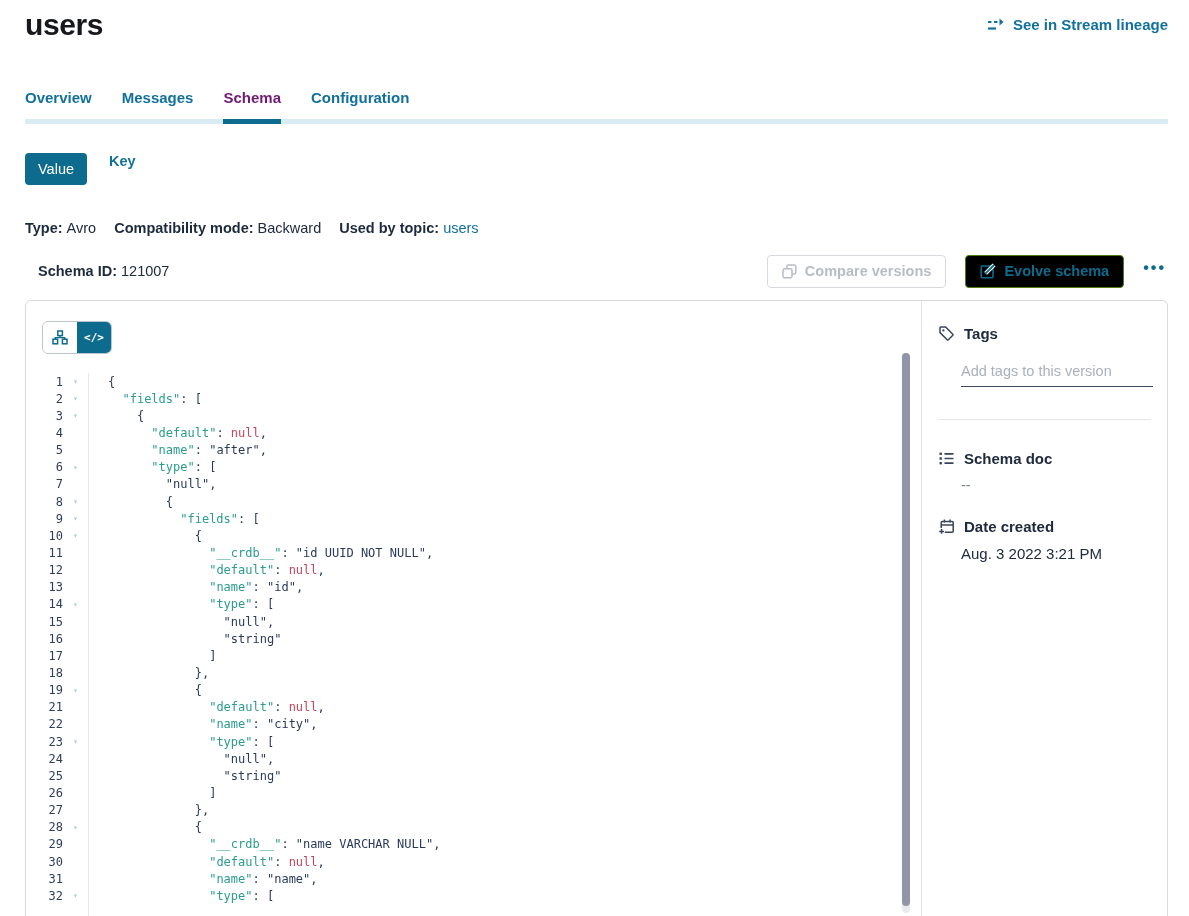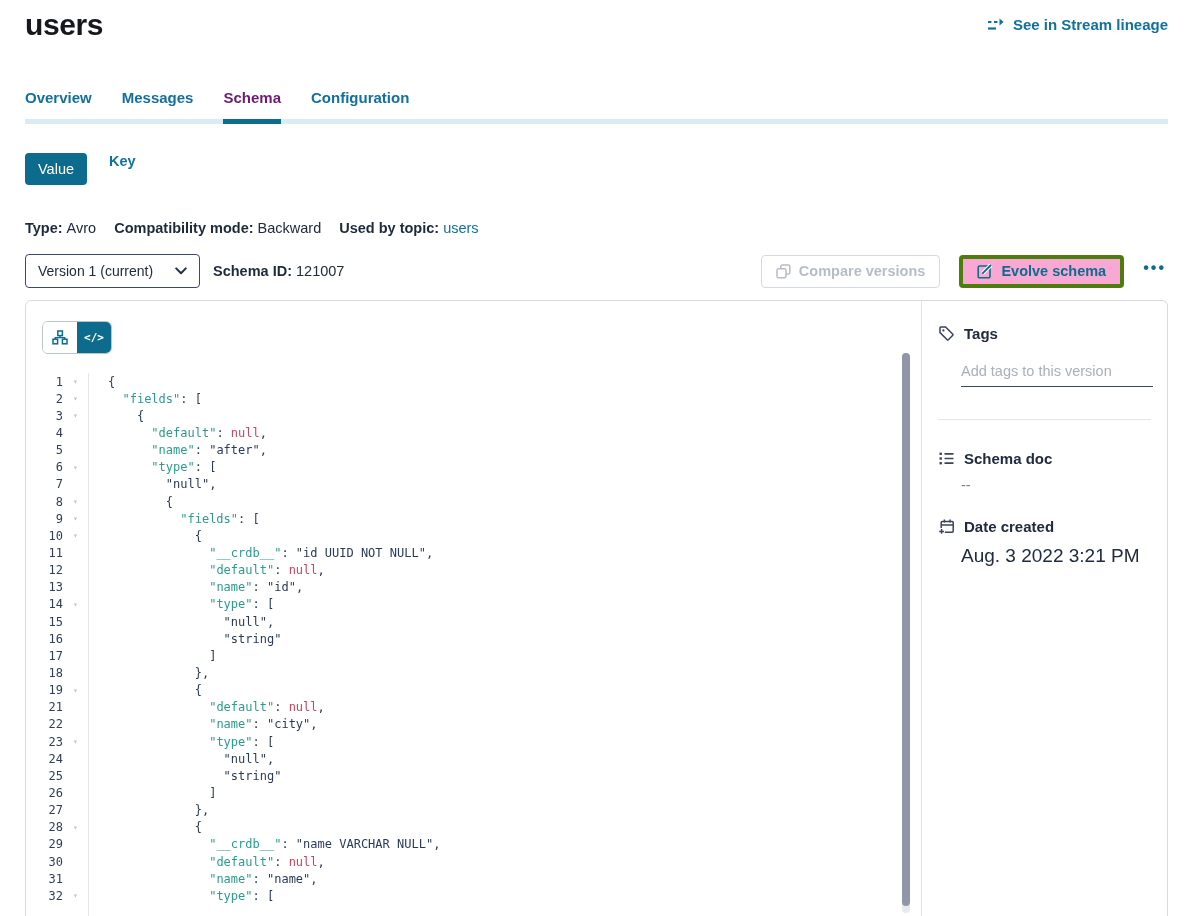--- a/index.html
+++ b/index.html
@@ -40,22 +40,22 @@
   .select { width:175px; height:34px; border:1px solid #3b4a66; border-radius:4px;
     display:flex; align-items:center; justify-content:space-between; padding:0 12px;
     font-size:14px; cursor:pointer; background:#fff; }
   .schema-id { margin-left:13px; font-size:14.5px; }
   .schema-id b { font-weight:700; color:#1d2a3e; }
   .vbar .right { margin-left:auto; display:flex; align-items:center; gap:19px; }
   .btn-compare { height:33px; display:flex; align-items:center; gap:8px; padding:0 14px;
     border:1px solid #d6d9de; border-radius:4px; color:#b7bdc8; font-size:14.5px;
     font-weight:600; background:#fff; cursor:default; }
   .btn-evolve { height:33px; display:flex; align-items:center; gap:8px; padding:0 14px;
-    border:4px solid #4d7c0f; border-radius:4px; color:#0d6c8e; font-size:14.5px;
-    font-weight:700; background:#f9a8d4; cursor:pointer;justify-content:center; }
+    border:1px solid #4d7c0f; border-radius:4px; color:#0d6c8e; font-size:14.5px;
+    font-weight:700; background:#000000; cursor:pointer;justify-content:center; }
   .more { color:#0d6c8e; font-size:16px; letter-spacing:2px; font-weight:700;
     cursor:pointer; padding:2px 2px 8px 0; }
 
   
   .panel { position:absolute; left:25px; top:300px; width:1143px; height:640px;
     border:1px solid #d8dade; border-radius:6px; background:#fff; }
   .seg { position:absolute; left:16px; top:20px; display:flex; border:1px solid #b9c4cc;
     border-radius:6px; overflow:hidden; height:33px; }
   .seg .s-btn { width:34px; display:flex; align-items:center; justify-content:center;
     cursor:pointer; background:#fff; }
@@ -91,21 +91,21 @@
   .tag-input { position:absolute; left:39px; top:58px; width:192px; border:none;
     border-bottom:1.5px solid #3d4760; font-size:14.5px; padding:4px 0 7px 0;
     color:#212b3f; outline:none; background:transparent;
     font-family:"Liberation Sans", sans-serif; }
   .tag-input::placeholder { color:#a9b0bc; }
   .divider-h { position:absolute; left:16px; right:16px; top:118px; height:1px;
     background:#e4e6ea; }
   .doc-head { left:16px; top:149px; }
   .doc-val { position:absolute; left:39px; top:176px; font-size:14.5px; color:#7b8494; }
   .date-head { left:16px; top:217px; }
-  .date-val { position:absolute; left:39px; top:244px; font-size:19px; color:#212b3f; }
+  .date-val { position:absolute; left:39px; top:244px; font-size:15px; color:#212b3f; }
 
   svg { display:block; }
 </style>
 </head>
 <body>
 
 <div class="page">
 
   <h1 class="title">users</h1>
 
@@ -141,28 +141,20 @@
         <b>Compatibility mode:</b>
       <span>Backward</span>
       </span>
     <span class="grp">
         <b>Used by topic:</b>
       <a>users</a>
       </span>
   </div>
 
   <div class="vbar">
-    <div class="select">
-      <span>Version 1 (current)</span>
-      <span>
-        <svg width="12" height="8" viewBox="0 0 12 8" fill="none">
-          <path d="M1.2 1.4 L6 6.2 L10.8 1.4" stroke="#22304a" stroke-width="2" stroke-linecap="round" stroke-linejoin="round"></path>
-        </svg>
-      </span>
-    </div>
     <span class="schema-id">
       <b>Schema ID:</b>
       <span>121007</span>
     </span>
     <span class="right">
       <button class="btn-compare">
         <span>
           <svg width="15" height="15" viewBox="0 0 15 15" fill="none">
             <rect x="4.8" y="1" width="9" height="9" rx="1.6" stroke="#b7bdc8" stroke-width="1.5"></rect>
             <rect x="1" y="4.8" width="9" height="9" rx="1.6" stroke="#b7bdc8" stroke-width="1.5" fill="#fff"></rect>

